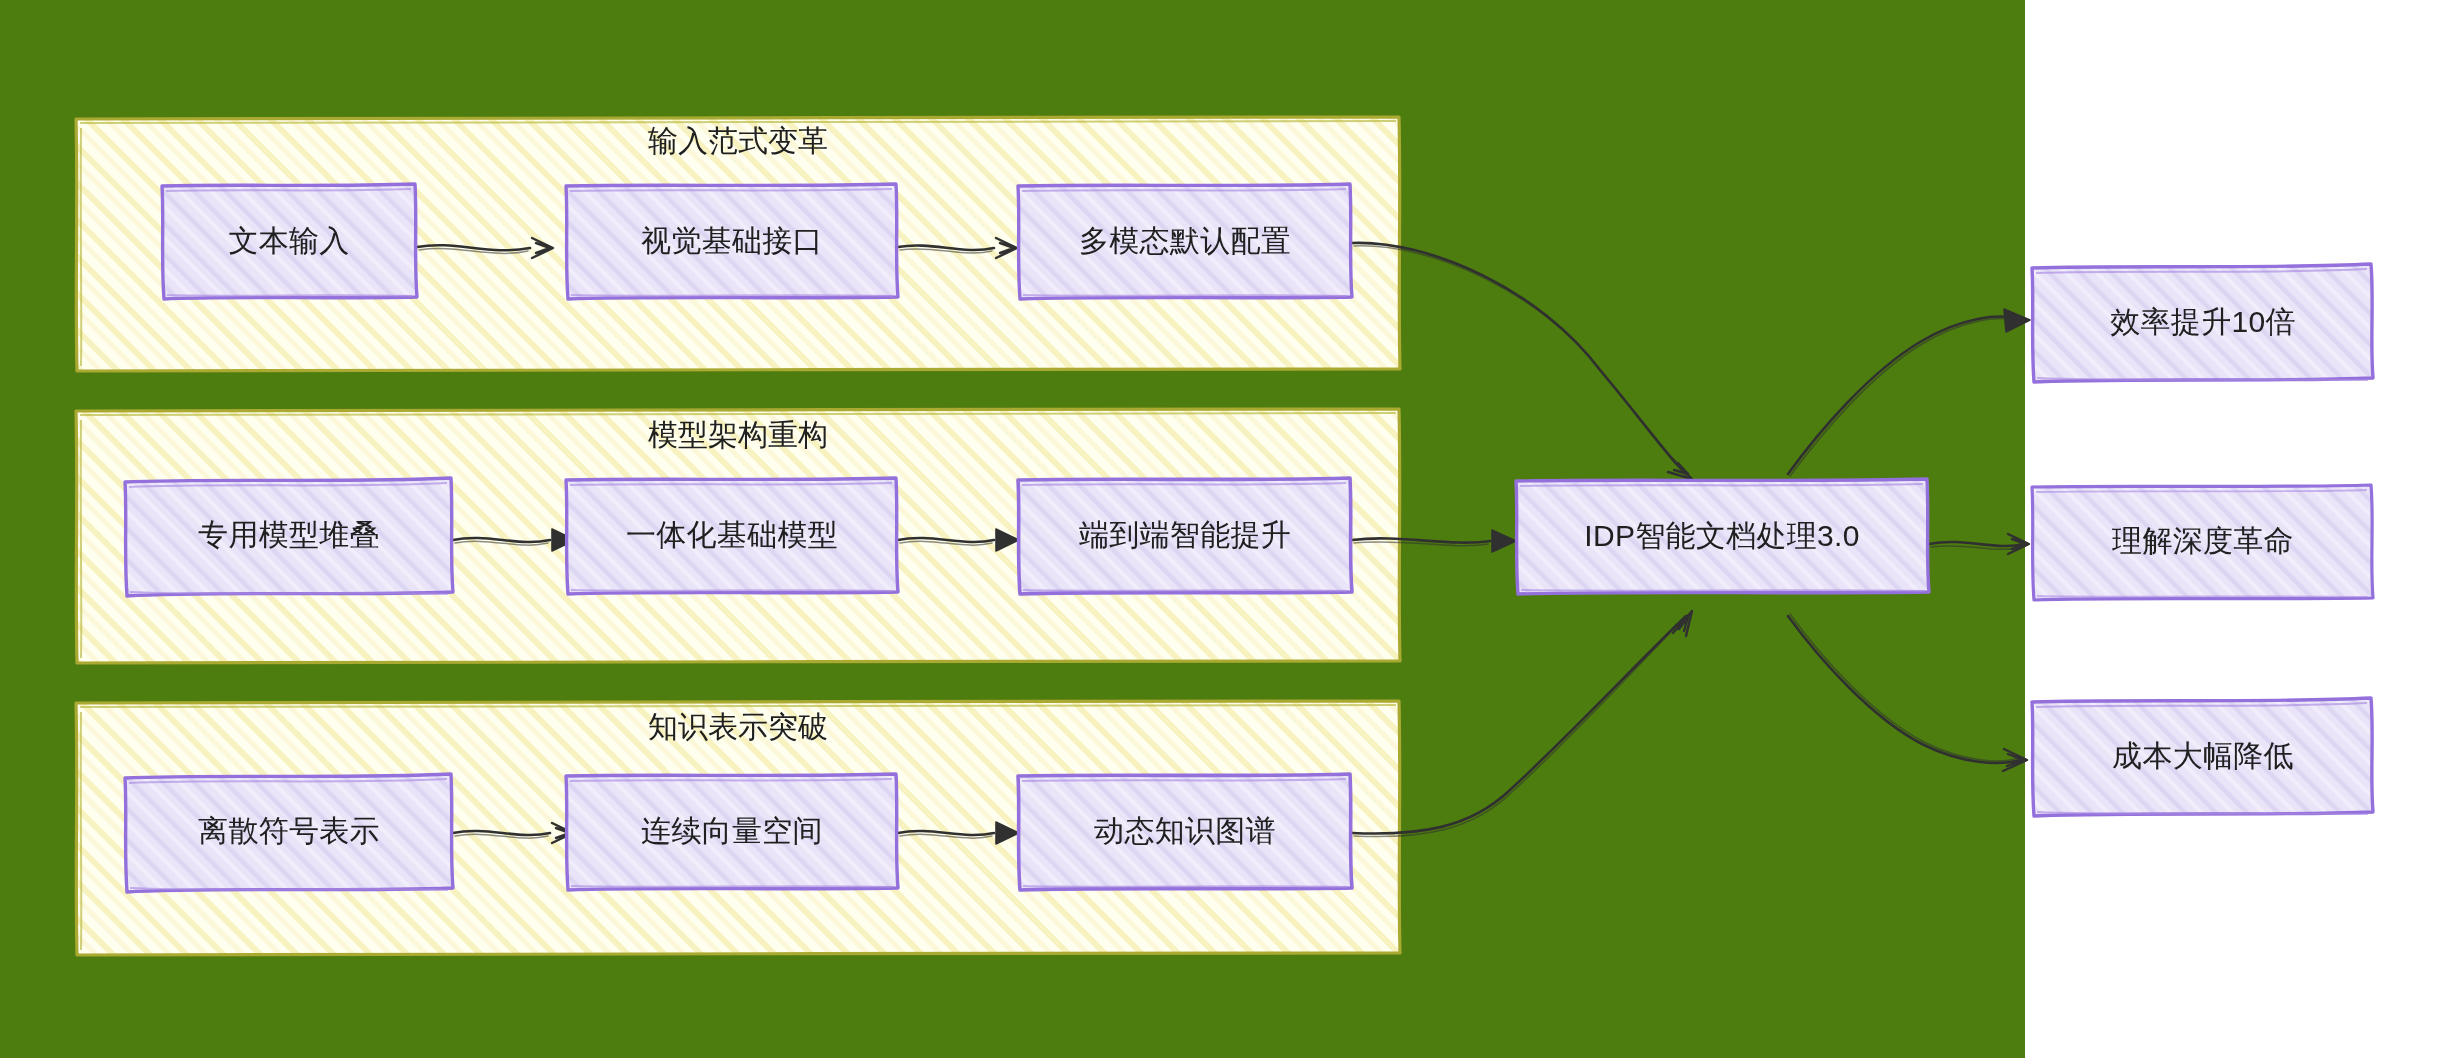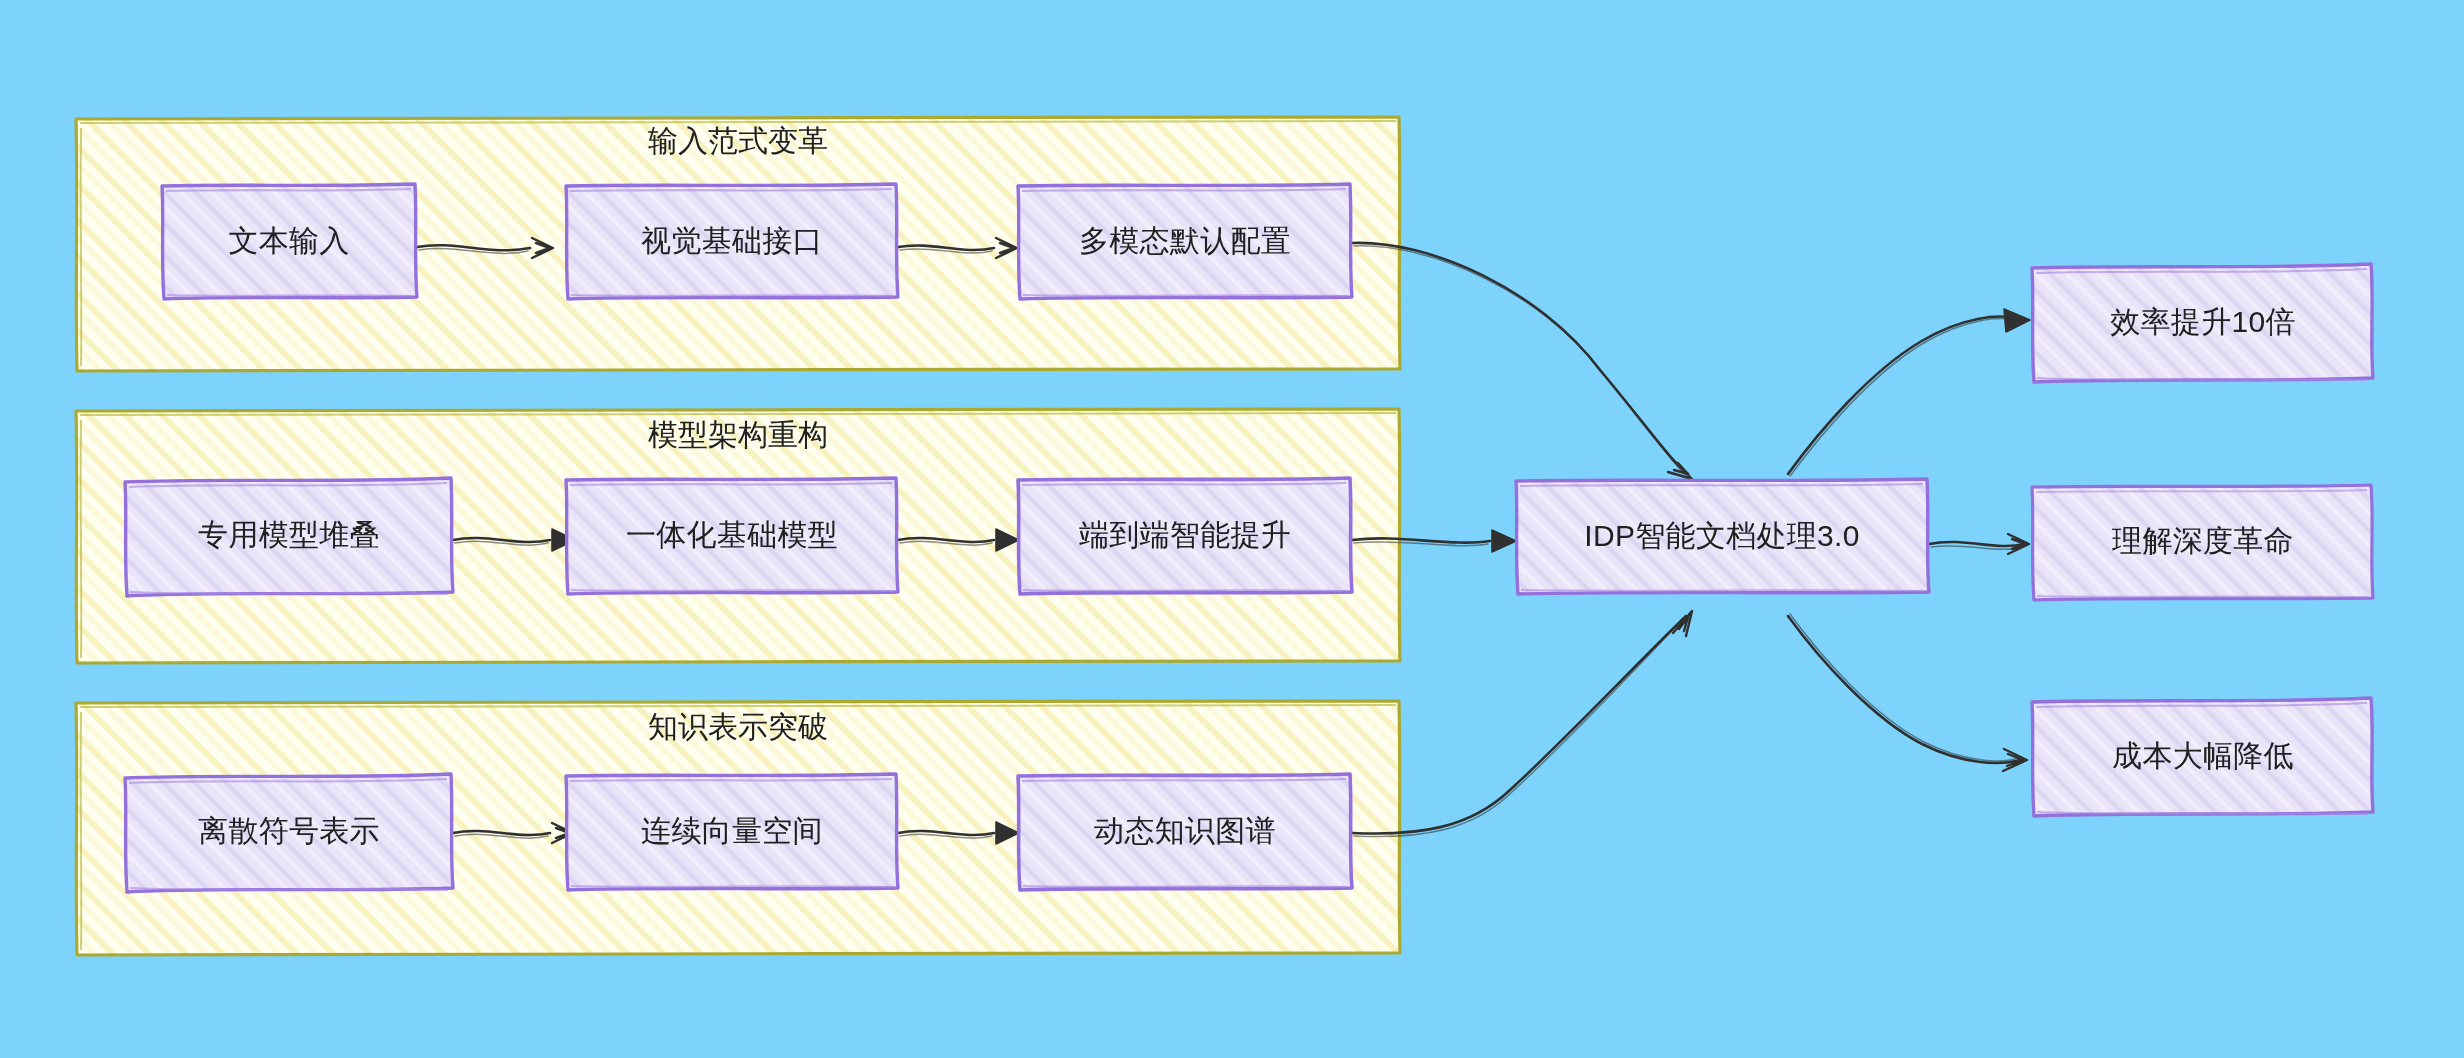--- a/index.html
+++ b/index.html
@@ -9,23 +9,23 @@
     background: #ffffff;
   }
   body {
     width: 2464px;
     height: 1058px;
     font-family: "Liberation Sans", "DejaVu Sans", sans-serif;
     overflow: hidden;
   }
   #diagram-root {
     position: relative;
-    width: 2464px;
+    width: 2025px;
     height: 1058px;
-    background: #7dd3fc;
+    background: #4d7c0f;
   }
   svg#flow {
     display: block;
     width: 2464px;
     height: 1058px;
   }
   .node-label {
     font-family: "Liberation Sans", "DejaVu Sans", sans-serif;
     font-size: 30px;
     fill: #202020;

